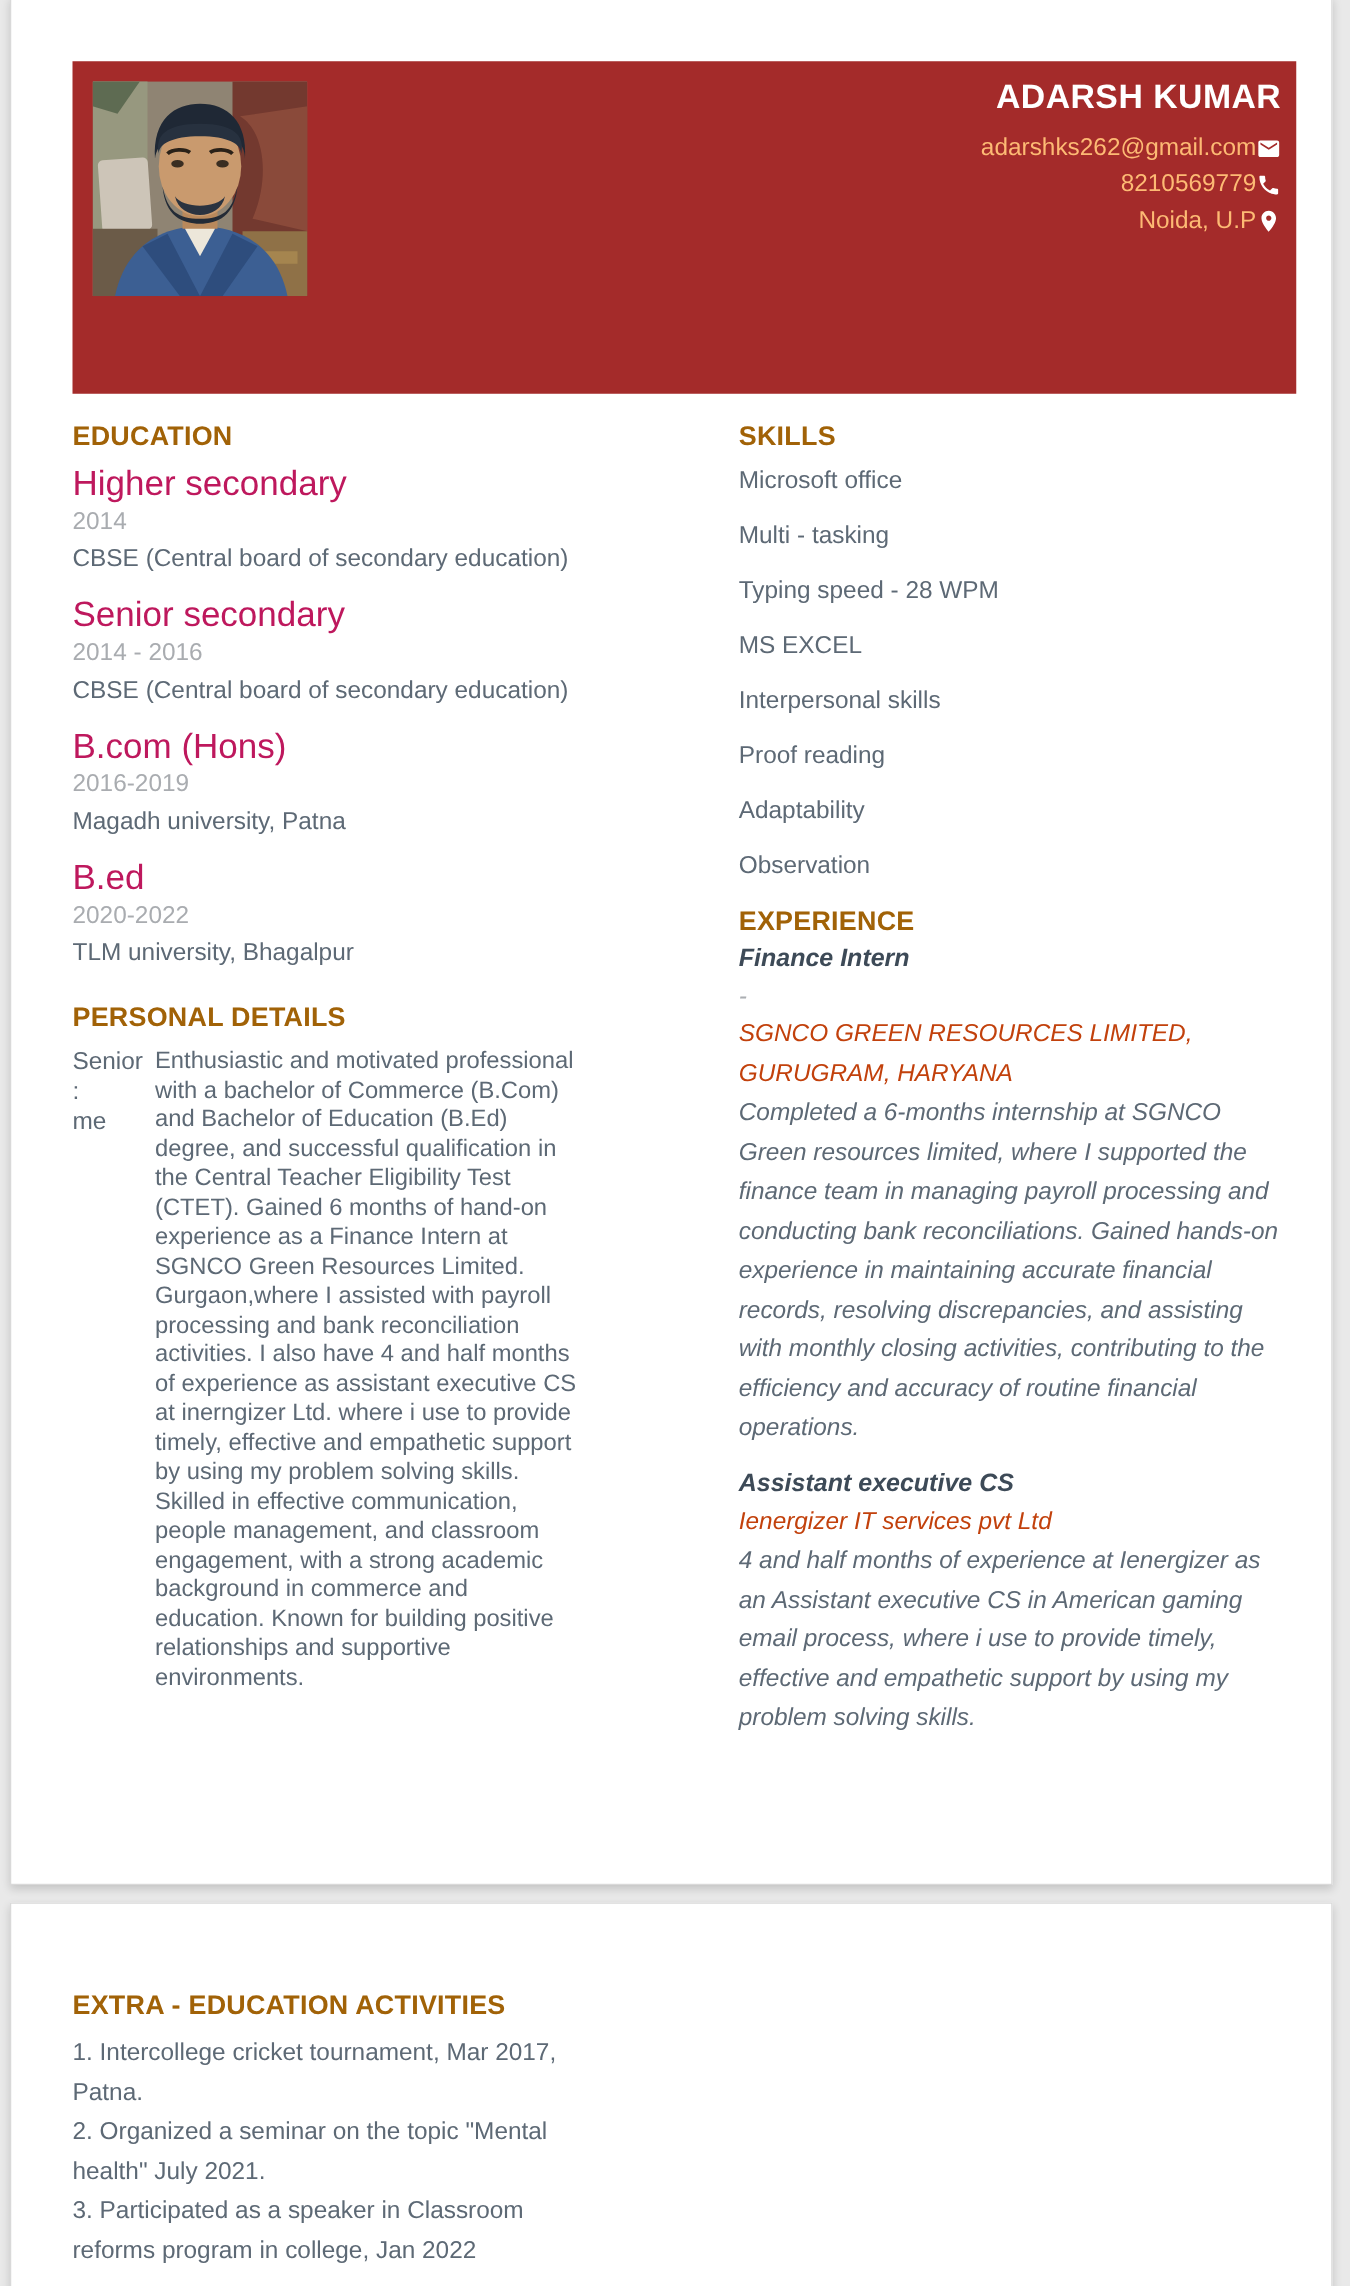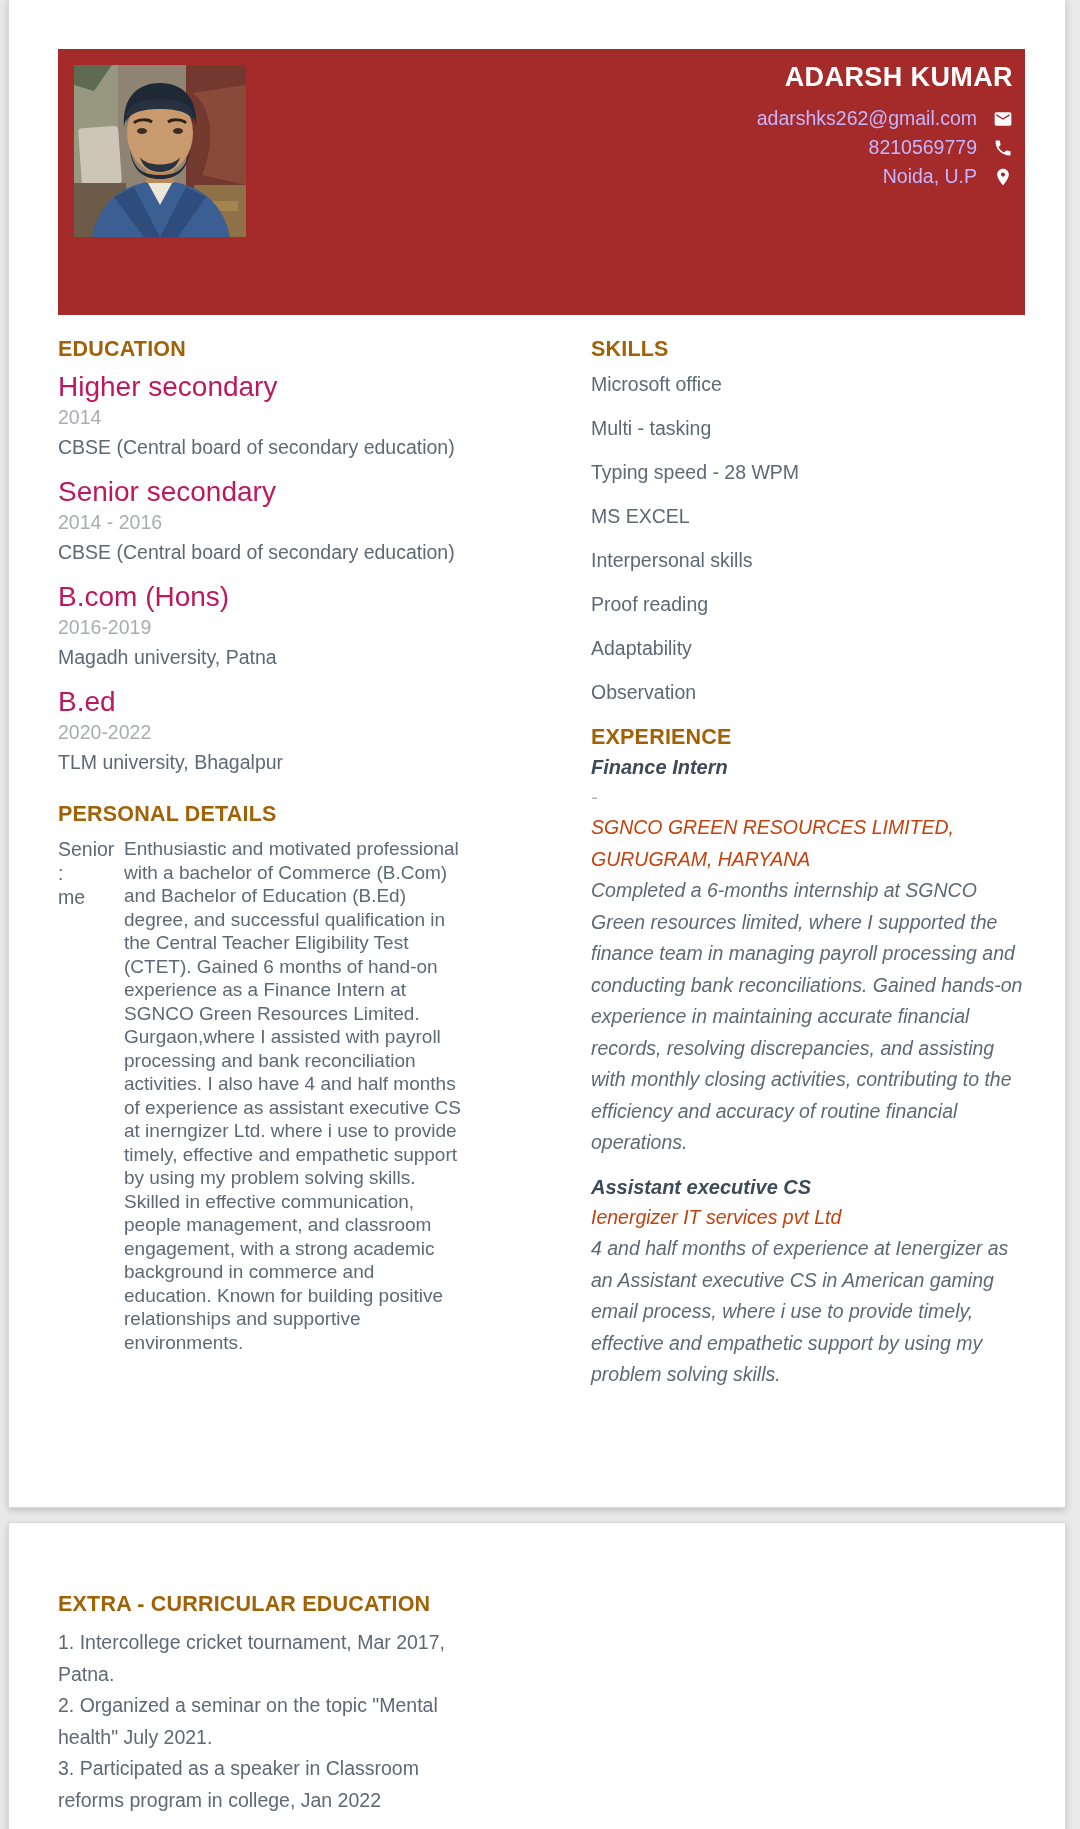--- a/index.html
+++ b/index.html
@@ -14,34 +14,35 @@
     border:1px solid #d9d9d9;box-shadow:0 3px 7px rgba(0,0,0,0.16);
     box-sizing:border-box;
   }
   #page1{top:-3px;height:1511px;}
   #page2{top:1522px;height:420px;}
 
   
   .resume-header{
     position:absolute;left:49px;top:51px;width:967px;height:266px;
     background:#a42b2a;
+    padding-left:12px;
   }
   .photo-frame{
     position:absolute;left:16px;top:16px;width:172px;height:172px;overflow:hidden;
   }
   .header-right{
     position:absolute;top:10px;right:12px;text-align:right;
   }
   .person-name{
     color:#ffffff;font-size:27px;font-weight:700;line-height:36px;letter-spacing:0.4px;
     margin-bottom:9px;
   }
   .contact-row{
-    display:flex;justify-content:flex-end;align-items:center;gap:16px;
-    height:29px;color:#c4b5fd;font-size:19.5px;
+    display:flex;justify-content:flex-end;align-items:center;gap:0;
+    height:29px;color:#fdba74;font-size:19.5px;
   }
   .contact-icon{width:20px;height:20px;flex:0 0 auto;display:block;}
 
   
   .col-left{position:absolute;left:49px;top:338px;width:445px;}
   .col-right{position:absolute;left:582px;top:338px;width:440px;}
 
   .section-heading{
     font-size:21.5px;font-weight:700;color:#a16207;line-height:26px;
     letter-spacing:0.2px;margin:0 0 10px 0;
@@ -199,18 +200,18 @@
     <div class="job">
       <div class="job-role">Assistant executive CS</div>
       <div class="job-company-line">Ienergizer IT services pvt Ltd</div>
       <div class="job-desc">4 and half months of experience at Ienergizer as an Assistant executive CS in American gaming email process, where i use to provide timely, effective and empathetic support by using my problem solving skills.</div>
     </div>
   </div>
 </div>
 
 <div class="page" id="page2">
   <div class="extra-block">
-    <div class="section-heading">EXTRA - CURRICULAR EDUCATION</div>
+    <div class="section-heading">EXTRA - EDUCATION ACTIVITIES</div>
     <div class="extra-item">1. Intercollege cricket tournament, Mar 2017, Patna.</div>
     <div class="extra-item">2. Organized a seminar on the topic "Mental health" July 2021.</div>
     <div class="extra-item">3. Participated as a speaker in Classroom reforms program in college, Jan 2022</div>
   </div>
 </div>
 
 </body></html>

